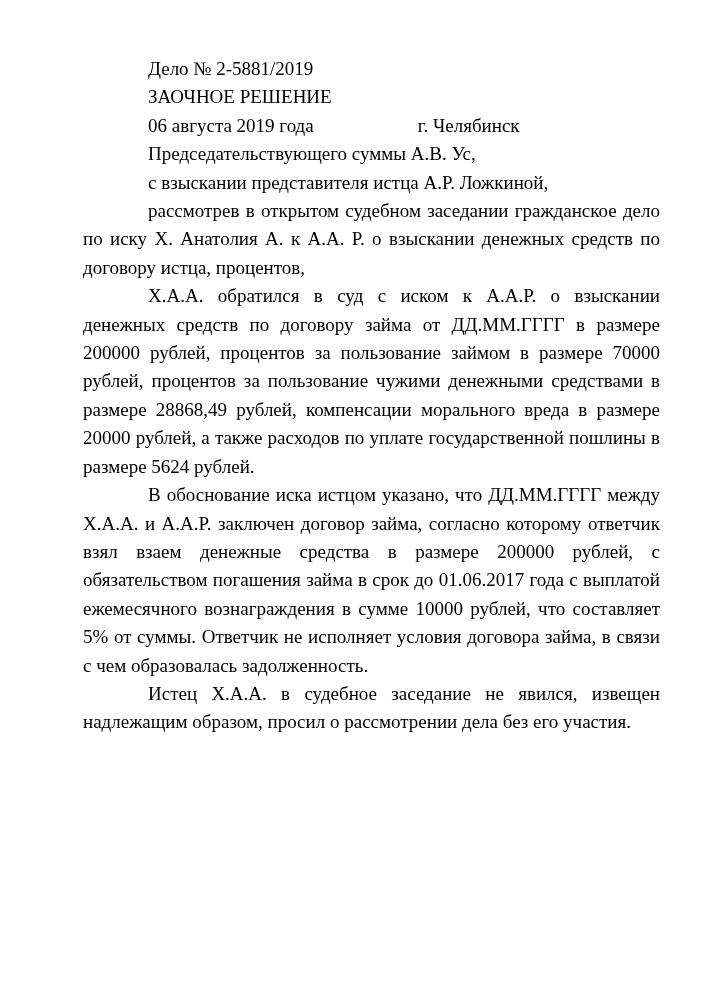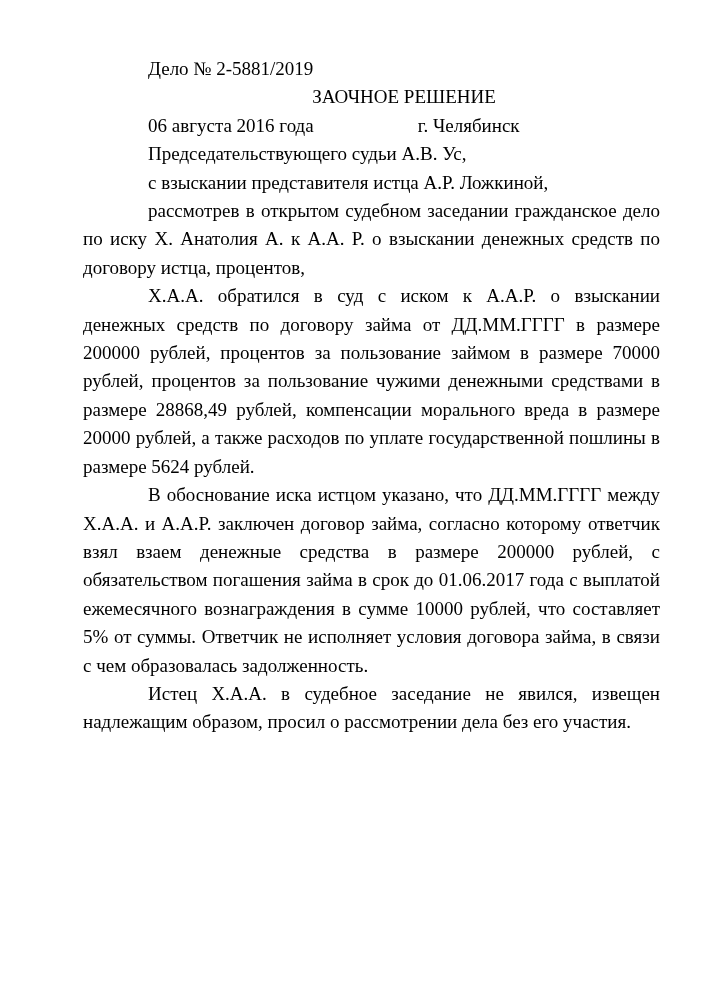--- a/index.html
+++ b/index.html
@@ -21,21 +21,21 @@
     overflow: hidden;
   }
   .page p {
     margin: 0;
     padding: 0;
   }
   .indent {
     text-indent: 65px;
   }
   .center-h {
-    text-align: center;
+    text-align: left;
     text-indent: 65px;
   }
   .para {
     text-align: justify;
     text-indent: 65px;
   }
   .date-spacer {
     display: inline-block;
     width: 104px;
   }
@@ -43,24 +43,24 @@
 </head>
 <body>
 
 <div class="page">
 
   <p class="indent">Дело № 2-5881/2019</p>
 
   <p class="center-h">ЗАОЧНОЕ РЕШЕНИЕ</p>
 
 
-  <p class="indent"><span>06 августа 2016 года</span><span class="date-spacer"></span><span>г. Челябинск</span></p>
+  <p class="indent"><span>06 августа 2019 года</span><span class="date-spacer"></span><span>г. Челябинск</span></p>
 
 
-  <p class="indent">Председательствующего судьи А.В. Ус,</p>
+  <p class="indent">Председательствующего суммы А.В. Ус,</p>
 
 
   <p class="indent">с взыскании представителя истца А.Р. Ложкиной,</p>
 
   <p class="para">рассмотрев в открытом судебном заседании гражданское дело по иску Х. Анатолия А. к А.А. Р. о взыскании денежных средств по договору истца, процентов,</p>
 
 
   <p class="para">Х.А.А. обратился в суд с иском к А.А.Р. о взыскании денежных средств по договору займа от ДД.ММ.ГГГГ в размере 200000 рублей, процентов за пользование займом в размере 70000 рублей, процентов за пользование чужими денежными средствами в размере 28868,49 рублей, компенсации морального вреда в размере 20000 рублей, а также расходов по уплате государственной пошлины в размере 5624 рублей.</p>
 
   <p class="para">В обоснование иска истцом указано, что ДД.ММ.ГГГГ между Х.А.А. и А.А.Р. заключен договор займа, согласно которому ответчик взял взаем денежные средства в размере 200000 рублей, с обязательством погашения займа в срок до 01.06.2017 года с выплатой ежемесячного вознаграждения в сумме 10000 рублей, что составляет 5% от суммы. Ответчик не исполняет условия договора займа, в связи с чем образовалась задолженность.</p>

